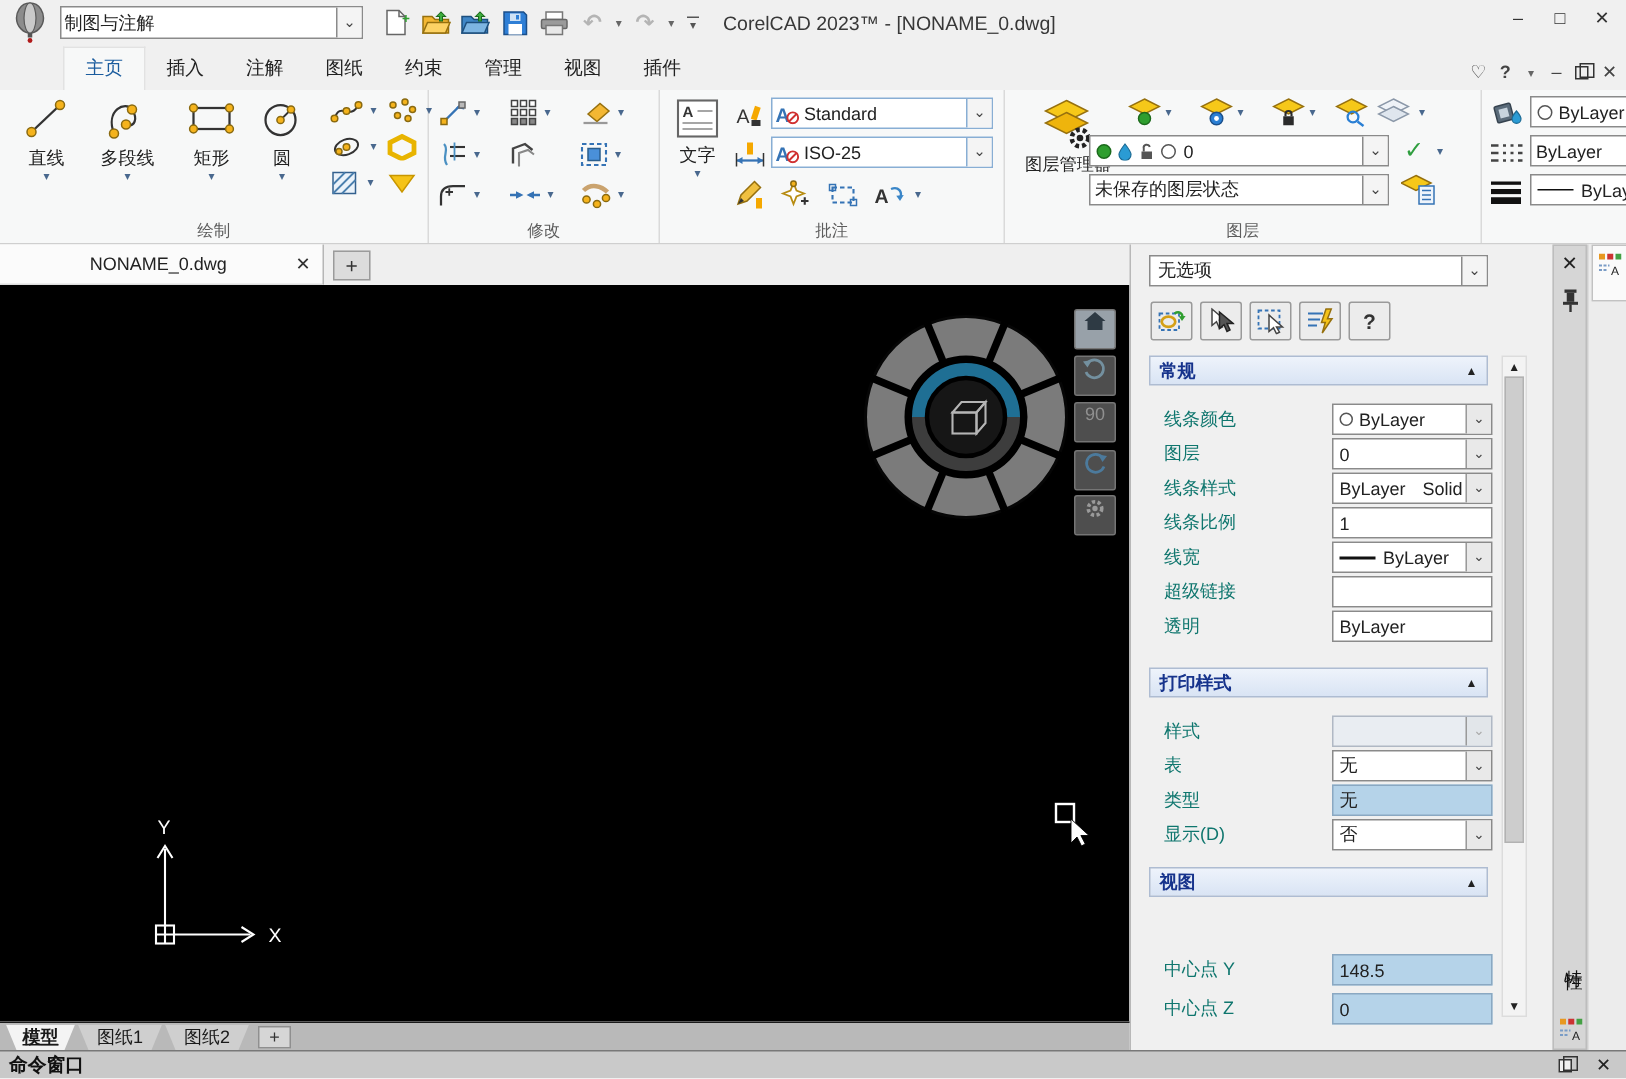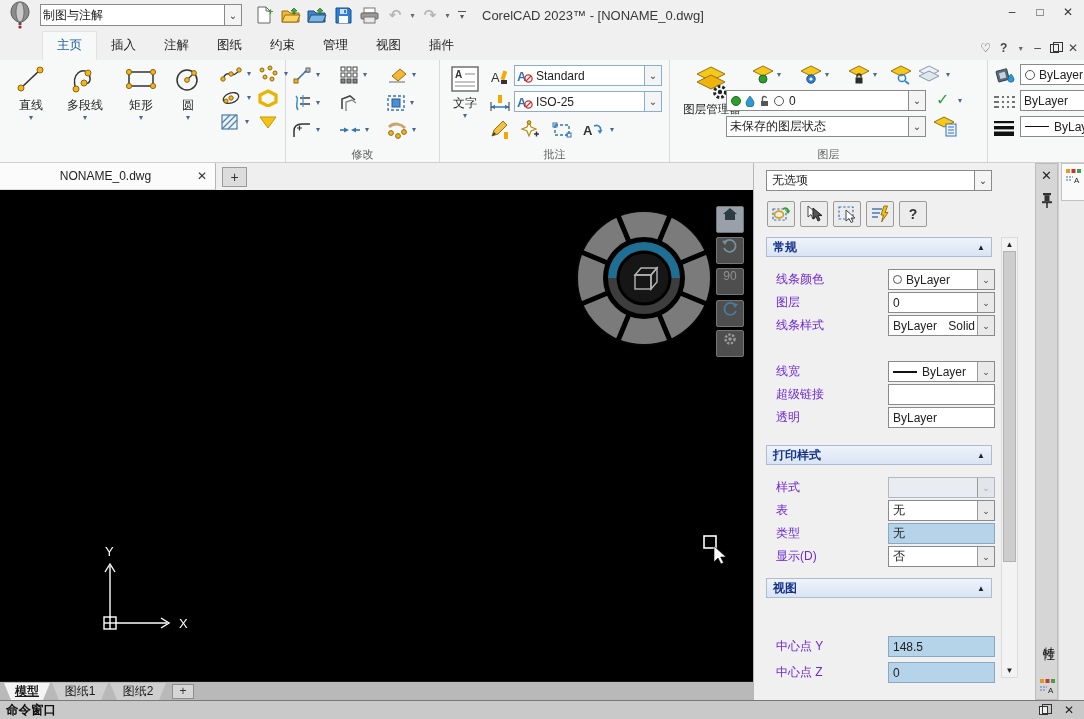--- a/index.html
+++ b/index.html
@@ -63,21 +63,21 @@
 
   
   .palette{position:absolute;left:753px;top:163px;width:331px;height:537px;background:#f0f0f0;border-left:1px solid #b8b8b8}
   .selector{position:absolute;left:12px;top:7px;width:226px;height:21px;background:#fff;border:1px solid #8a8a8a;display:flex;align-items:center}
   .selector .txt{flex:1;padding-left:5px}
   .ptool{position:absolute;top:38px;width:28px;height:26px;background:#ececec;border:1px solid #9a9a9a;border-radius:2px;display:flex;align-items:center;justify-content:center}
   .sec{position:absolute;left:12px;width:226px}
   .sec-h{height:20px;background:linear-gradient(#eef3fb,#d9e4f4);border:1px solid #aebcd2;display:flex;align-items:center;padding:0 6px;color:#16338c;font-weight:bold}
   .sec-h .cu{margin-left:auto;color:#222;font-size:8px}
   .prow{position:absolute;height:23px;display:flex;align-items:center;width:226px}
-  .plabel{padding-left:10px;color:#6d28d9}
+  .plabel{padding-left:10px;color:#0f766e}
   .pfield{position:absolute;left:122px;width:107px;height:21px;background:#fff;border:1px solid #8a8a8a;display:flex;align-items:center;font-size:12px}
   .pfield .v{flex:1;padding-left:4px;white-space:nowrap;overflow:hidden}
   .pfield .dd2{width:17px;height:100%;border-left:1px solid #9a9a9a;background:#e9e9e9;display:flex;align-items:center;justify-content:center;font-size:9px;color:#444}
   .pfield.hl{background:#b5d3e9;border-color:#8aa8c2}
   .pfield.dis{background:#e9edf2;border-color:#b0b8c4}
   .pfield.dis .dd2{color:#aaa;background:#e2e6ea}
   .lw-line{width:24px;border-top:2px solid #111;margin-left:4px;flex:none}
   .pscroll{position:absolute;left:247px;top:74px;width:17px;height:441px;background:#f3f3f3;border:1px solid #dcdcdc}
   .pthumb{position:absolute;left:1px;top:13px;width:13px;height:311px;background:#cdcdcd;border:1px solid #b2b2b2}
   .sarrow{position:absolute;left:0;width:15px;text-align:center;font-size:8px;color:#222}
@@ -281,20 +281,21 @@
               <polygon points="11,2 19,6 19,13 11,17 3,13 3,6" fill="none" stroke="#e8b400" stroke-width="3.2"></polygon>
             </svg>
           </div>
           <div class="smbtn">
             <svg width="22" height="16" viewBox="0 0 22 16">
               <polygon points="3,3 19,3 11,14" fill="#f5c318" stroke="#c89600"></polygon>
             </svg>
           </div>
         </div>
       </div>
+      <div class="panel-label">绘制</div>
     </div>
 
     <div class="panel" style="width:154px">
       <div class="pc" style="display:grid;grid-template-columns:1fr 1fr 1fr;padding:3px 6px;row-gap:3px">
         <div class="smbtn">
           <svg width="20" height="18" viewBox="0 0 20 18">
             <line x1="4" y1="15" x2="14" y2="5" stroke="#3573b5" stroke-width="1.6"></line>
             <polygon points="16,2 17.5,7 12,6" fill="#3573b5"></polygon>
             <rect x="14" y="2" width="4" height="4" fill="#b8b8b8" stroke="#666"></rect>
             <rect x="2" y="13" width="4" height="4" fill="#f5b31c" stroke="#8a6a10"></rect>
@@ -720,20 +721,26 @@
       </span>
     </div>
     <div class="prow" style="left:12px;top:151px">
       <span class="plabel">线条样式</span>
       <span class="pfield">
         <span class="v">ByLayer</span>
         <span style="padding-right:2px">Solid</span>
         <span class="dd2">⌄</span>
       </span>
     </div>
+    <div class="prow" style="left:12px;top:174px">
+      <span class="plabel">线条比例</span>
+      <span class="pfield">
+        <span class="v">1</span>
+      </span>
+    </div>
     <div class="prow" style="left:12px;top:197px">
       <span class="plabel">线宽</span>
       <span class="pfield">
         <span class="lw-line"></span>
         <span class="v" style="padding-left:5px">ByLayer</span>
         <span class="dd2">⌄</span>
       </span>
     </div>
     <div class="prow" style="left:12px;top:220px">
       <span class="plabel">超级链接</span>

